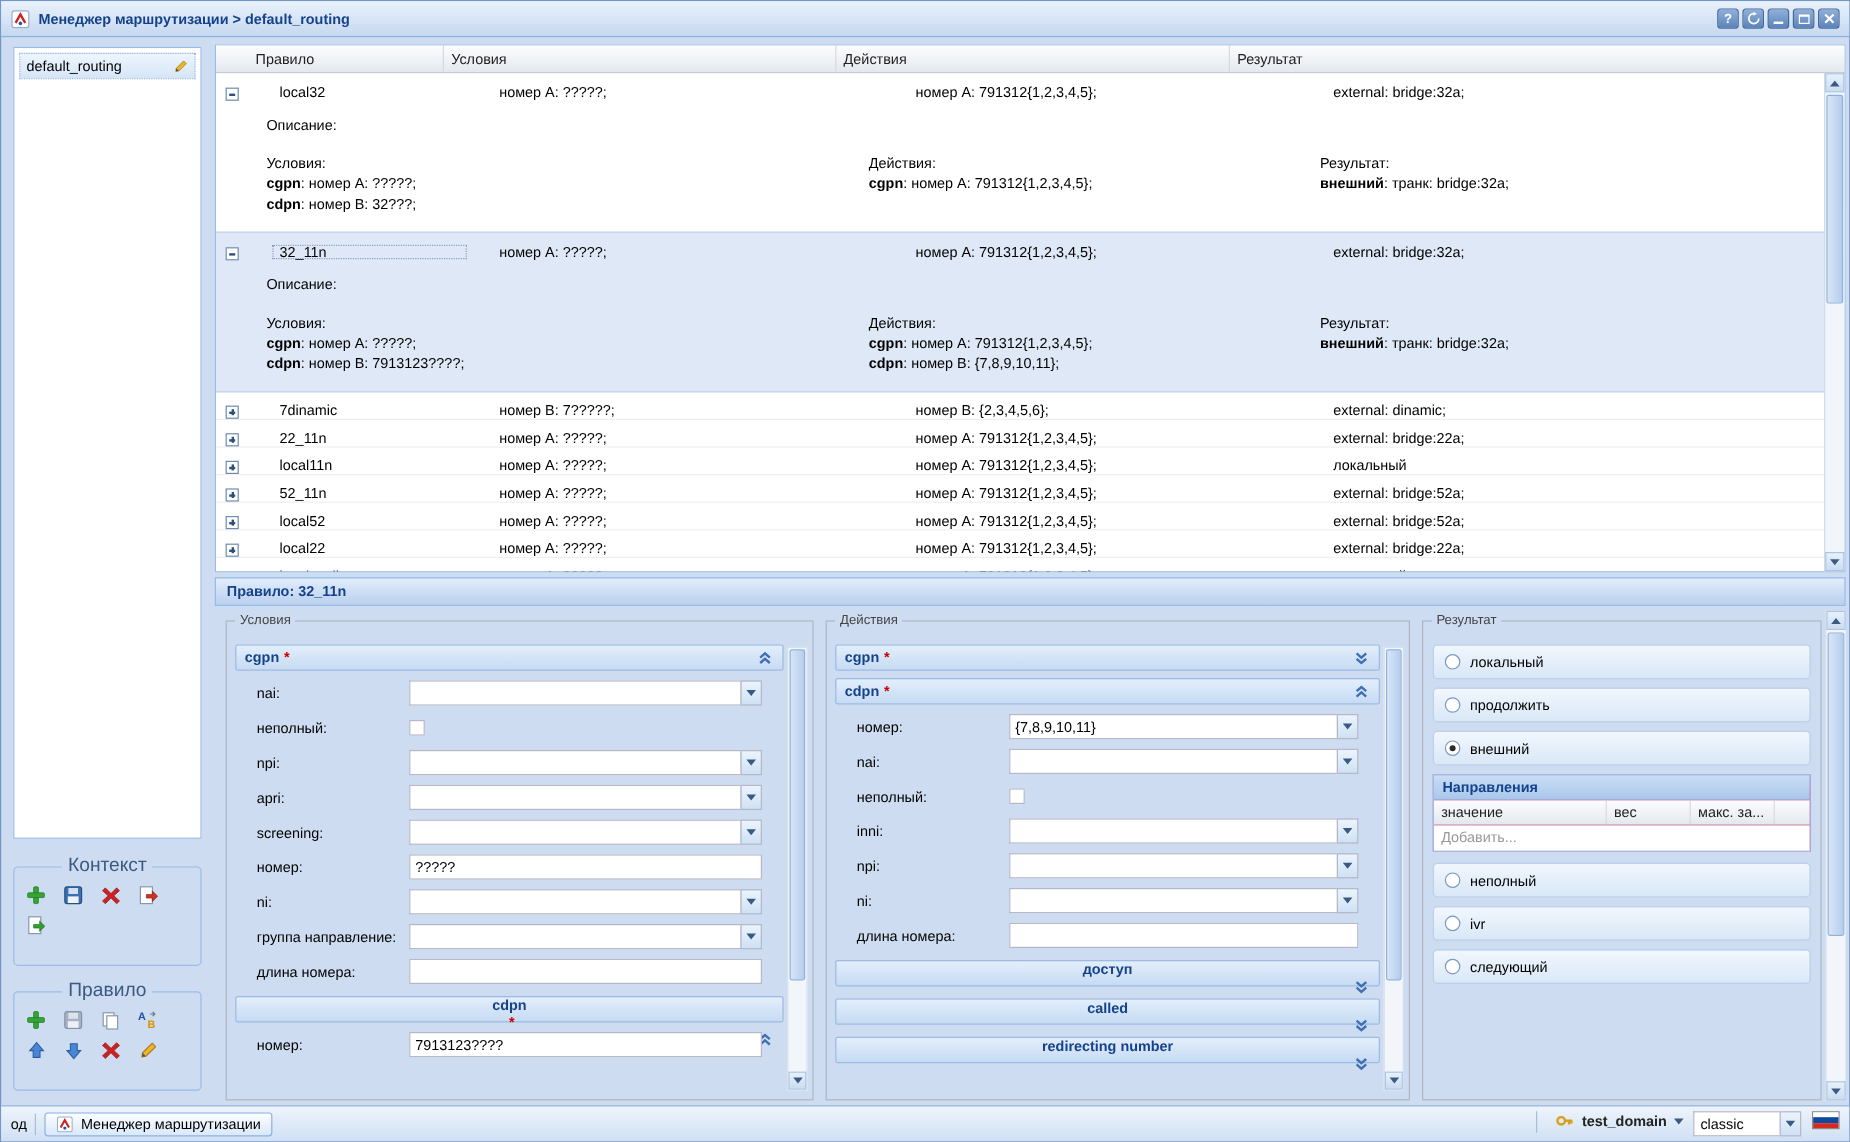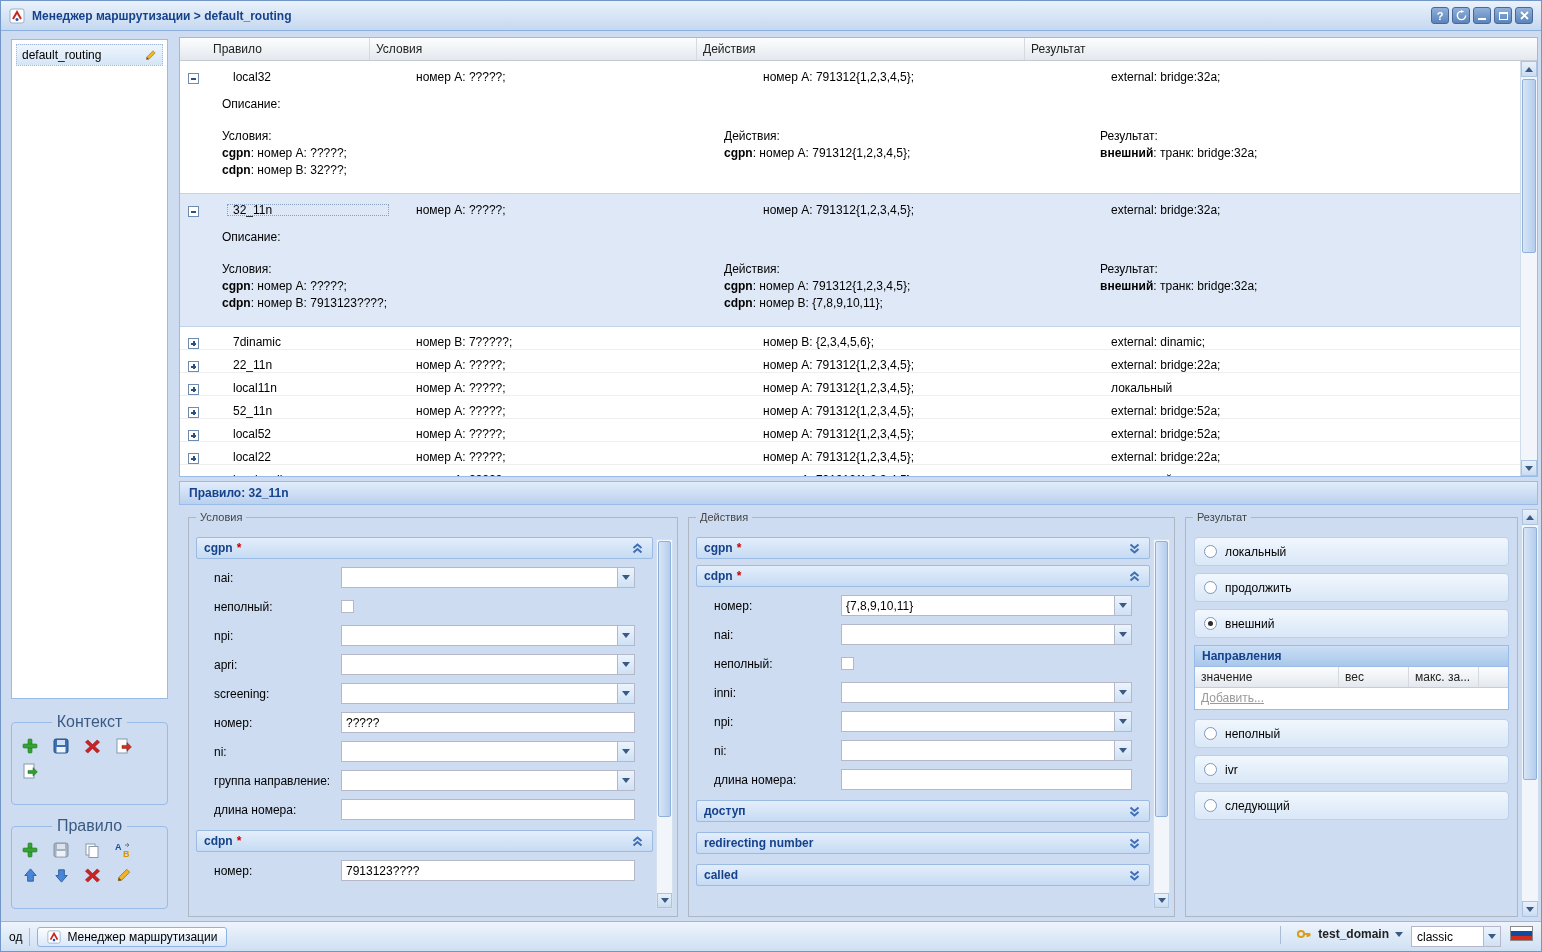--- a/index.html
+++ b/index.html
@@ -99,21 +99,21 @@
   fieldset.fs legend { font-size:11px; color:#444; padding:0 4px; }
   .fs-cond { width:490px; } .fs-act { width:487px; } .fs-res { flex:1; }
   .fs-inner { position:absolute; inset:14px 24px 6px 7px; }
   .fs-res .fs-inner { right:7px; }
 
   .sec { height:22px; background:linear-gradient(#e3eefb,#c6dbf3); border:1px solid #9cbbe2;
     border-radius:2px; display:flex; align-items:center; padding:0 7px;
     color:#15428b; font-weight:bold; margin-bottom:6px; }
   .sec .req { color:#c00; margin-left:4px; }
   .sec .tool { margin-left:auto; cursor:pointer; display:flex; }
-  .sec.gap-top { margin-top:10px; }
+  .sec.gap-top { margin-top:10px;flex-direction:column; }
 
   .frow { display:flex; align-items:center; margin:8px 18px; min-height:21px; }
   .flabel { width:127px; padding-right:6px; line-height:14px; }
   .fwrap { flex:1; display:flex; }
   .tf { flex:1; height:21px; border:1px solid #b5b8c8; background:#fff;
     font:12px "Liberation Sans",sans-serif; padding:0 4px; min-width:0; }
   .combo .tf { border-right:none; }
   .trigger { width:18px; height:21px; border:1px solid #b5b8c8;
     background:linear-gradient(#ecf4fd,#cfe1f5); display:flex; align-items:center;
     justify-content:center; cursor:pointer; }
@@ -128,21 +128,21 @@
 
   .dir { margin:0 1px 9px; border:1px solid #99bbe8; background:#ec4899; }
   .dir-hdr { height:21px; background:linear-gradient(#cadef6,#a9c7ea); color:#15428b;
     font-weight:bold; display:flex; align-items:center; padding:0 7px; border-bottom:1px solid #99bbe8; }
   .dir-ghdr { display:flex; height:21px; background:linear-gradient(#fcfdfe,#e4e8ee); border-bottom:1px solid #c9ccd1; }
   .dg { padding:3px 6px 0; border-right:1px solid #d6dae0; color:#222; }
   .dg-val { width:144px; } .dg-w { width:70px; } .dg-m { width:70px; } .dg-x { flex:1; border-right:none; }
   .dir-row { display:flex; height:23px; background:#fff; align-items:center; border-bottom:1px solid #f0f0f0; }
   .dr-val { flex:1; padding-left:6px; }
   .dr-del { margin-right:3px; display:flex; cursor:pointer; }
-  .dir-add { height:21px; background:#fff; color:#999; padding:3px 6px 12px; cursor:pointer;text-decoration:underline; }
+  .dir-add { height:21px; background:#fff; color:#999; padding:3px 6px 12px; cursor:pointer; }
 
   
   .mscroll { position:absolute; top:16px; right:4px; bottom:7px; width:17px;
     background:#f2f6fb; border:1px solid #d4e0ef; }
   .mscroll .sthumb { top:1px; height:75%; }
   .mscroll .sbtn.dn { height:15px; }
 
   
   .statusbar { position:absolute; left:0; right:0; bottom:0; height:30px;
     background:linear-gradient(#eef4fc,#cfe0f3); border-top:1px solid #98b8de;
@@ -646,29 +646,29 @@
 
           <div class="sec gap-top">
             <span>доступ</span>
             <span class="tool">
               <svg width="15" height="15" viewBox="0 0 15 15">
                   <path d="M3.5 3.5 L7.5 7 L11.5 3.5 M3.5 8 L7.5 11.5 L11.5 8" fill="none" stroke="#3f6fb5" stroke-width="2"></path>
                 </svg>
             </span>
           </div>
           <div class="sec gap-top">
-            <span>redirecting number</span>
+            <span>called</span>
             <span class="tool">
               <svg width="15" height="15" viewBox="0 0 15 15">
                   <path d="M3.5 3.5 L7.5 7 L11.5 3.5 M3.5 8 L7.5 11.5 L11.5 8" fill="none" stroke="#3f6fb5" stroke-width="2"></path>
                 </svg>
             </span>
           </div>
           <div class="sec gap-top">
-            <span>called</span>
+            <span>redirecting number</span>
             <span class="tool">
               <svg width="15" height="15" viewBox="0 0 15 15">
                   <path d="M3.5 3.5 L7.5 7 L11.5 3.5 M3.5 8 L7.5 11.5 L11.5 8" fill="none" stroke="#3f6fb5" stroke-width="2"></path>
                 </svg>
             </span>
           </div>
         </div>
         <div class="mscroll">
           <div class="sthumb"></div>
           <div class="sbtn dn">

